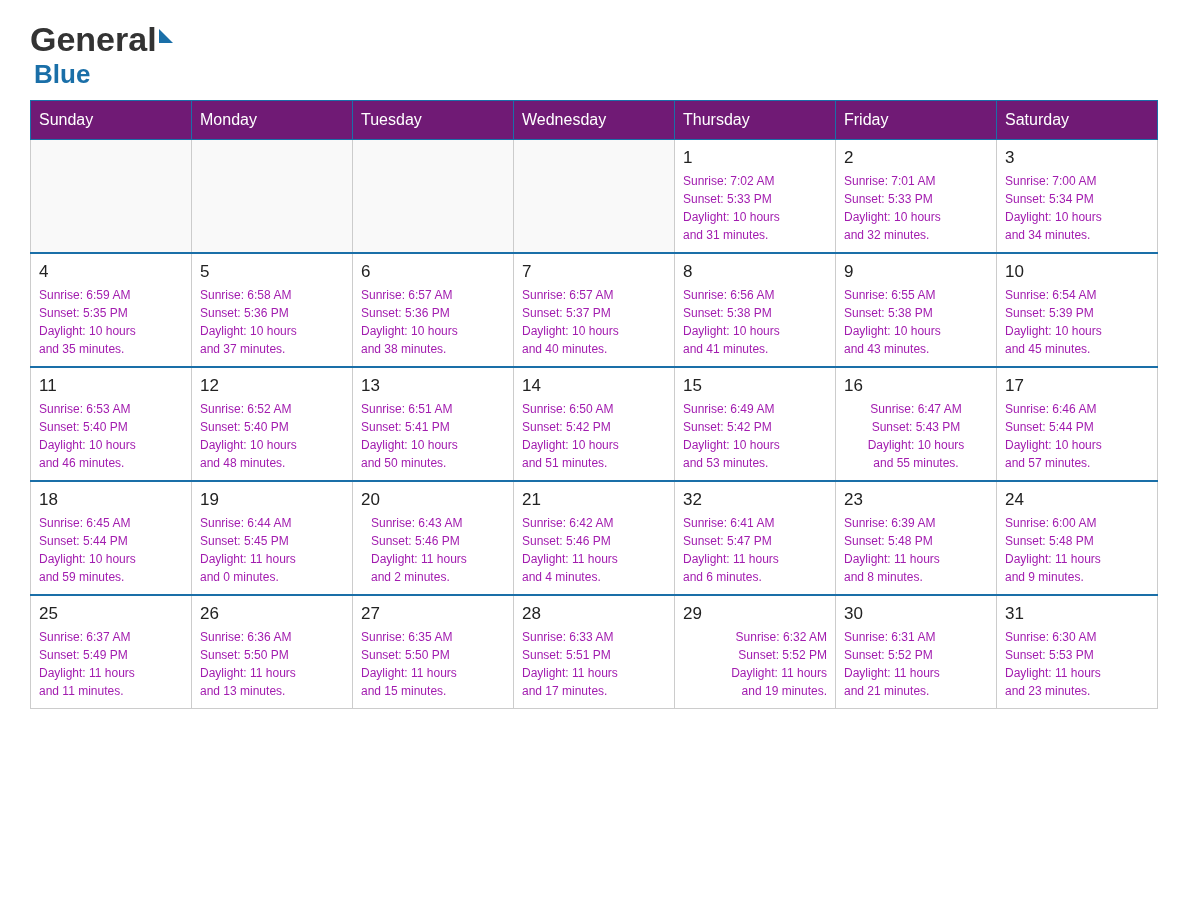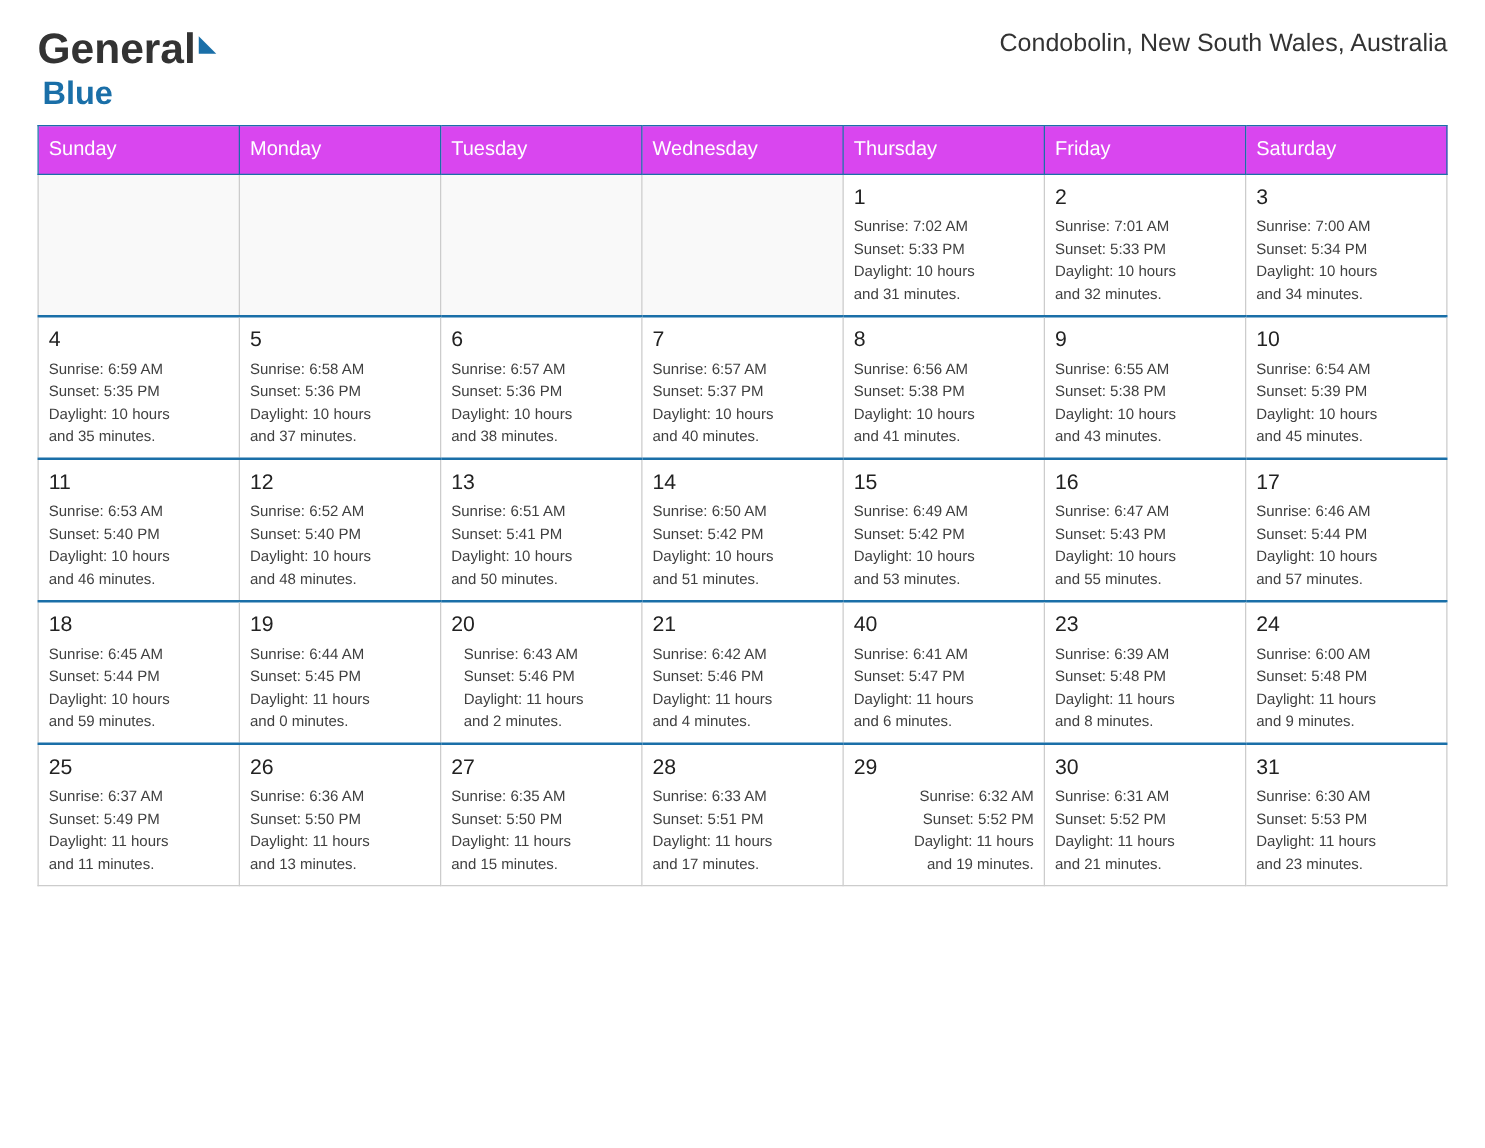--- a/index.html
+++ b/index.html
@@ -48,21 +48,21 @@
       font-size: 20px;
       color: #333;
       margin-top: 4px;
     }
     .calendar {
       width: 100%;
       border-collapse: collapse;
       margin-top: 10px;
     }
     .calendar th {
-      background-color: #d946ef;
+      background-color: #701a75;
       color: #fff;
       padding: 10px 8px;
       font-size: 16px;
       font-weight: normal;
       text-align: left;
       border: 1px solid #1a6fa8;
     }
     .calendar td {
       vertical-align: top;
       padding: 8px;
@@ -75,21 +75,21 @@
       background: #f9f9f9;
     }
     .day-number {
       font-size: 17px;
       color: #222;
       display: block;
       margin-bottom: 4px;
     }
     .day-info {
       font-size: 12px;
-      color: #404040;
+      color: #a21caf;
       line-height: 1.5;
     }
     .row-divider td {
       border-top: 2px solid #1a6fa8;
     }
     .logo-wrapper {
       display: flex;
       flex-direction: column;
       align-items: flex-start;
     }
@@ -111,21 +111,20 @@
   <div class="logo-wrapper">
     <div class="logo-line1">
       <span class="logo-text-general">General</span>
       <span class="logo-triangle"></span>
     </div>
     <div class="logo-line2">
       <span class="logo-text-blue">Blue</span>
     </div>
   </div>
   <div class="title-area">
-    <div class="subtitle">Condobolin, New South Wales, Australia</div>
   </div>
 </div>
 
 <table class="calendar">
   <thead>
     <tr id="header-row">
     <th>Sunday</th>
         <th>Monday</th>
         <th>Tuesday</th>
         <th>Wednesday</th>
@@ -244,21 +243,21 @@
         </td>
         <td>
           <span class="day-number">15</span>
           <div class="day-info" style="white-space: pre-line;">Sunrise: 6:49 AM
 Sunset: 5:42 PM
 Daylight: 10 hours
 and 53 minutes.</div>
         </td>
         <td>
           <span class="day-number">16</span>
-          <div class="day-info" style="white-space: pre-line;">Sunrise: 6:47 AM
+          <div class="day-info" style="white-space: pre-line; text-align: center;">Sunrise: 6:47 AM
 Sunset: 5:43 PM
 Daylight: 10 hours
 and 55 minutes.</div>
         </td>
         <td>
           <span class="day-number">17</span>
           <div class="day-info" style="white-space: pre-line;">Sunrise: 6:46 AM
 Sunset: 5:44 PM
 Daylight: 10 hours
 and 57 minutes.</div>
@@ -287,21 +286,21 @@
 and 2 minutes.</div>
         </td>
         <td>
           <span class="day-number">21</span>
           <div class="day-info" style="white-space: pre-line;">Sunrise: 6:42 AM
 Sunset: 5:46 PM
 Daylight: 11 hours
 and 4 minutes.</div>
         </td>
         <td>
-          <span class="day-number">40</span>
+          <span class="day-number">32</span>
           <div class="day-info" style="white-space: pre-line;">Sunrise: 6:41 AM
 Sunset: 5:47 PM
 Daylight: 11 hours
 and 6 minutes.</div>
         </td>
         <td>
           <span class="day-number">23</span>
           <div class="day-info" style="white-space: pre-line;">Sunrise: 6:39 AM
 Sunset: 5:48 PM
 Daylight: 11 hours

